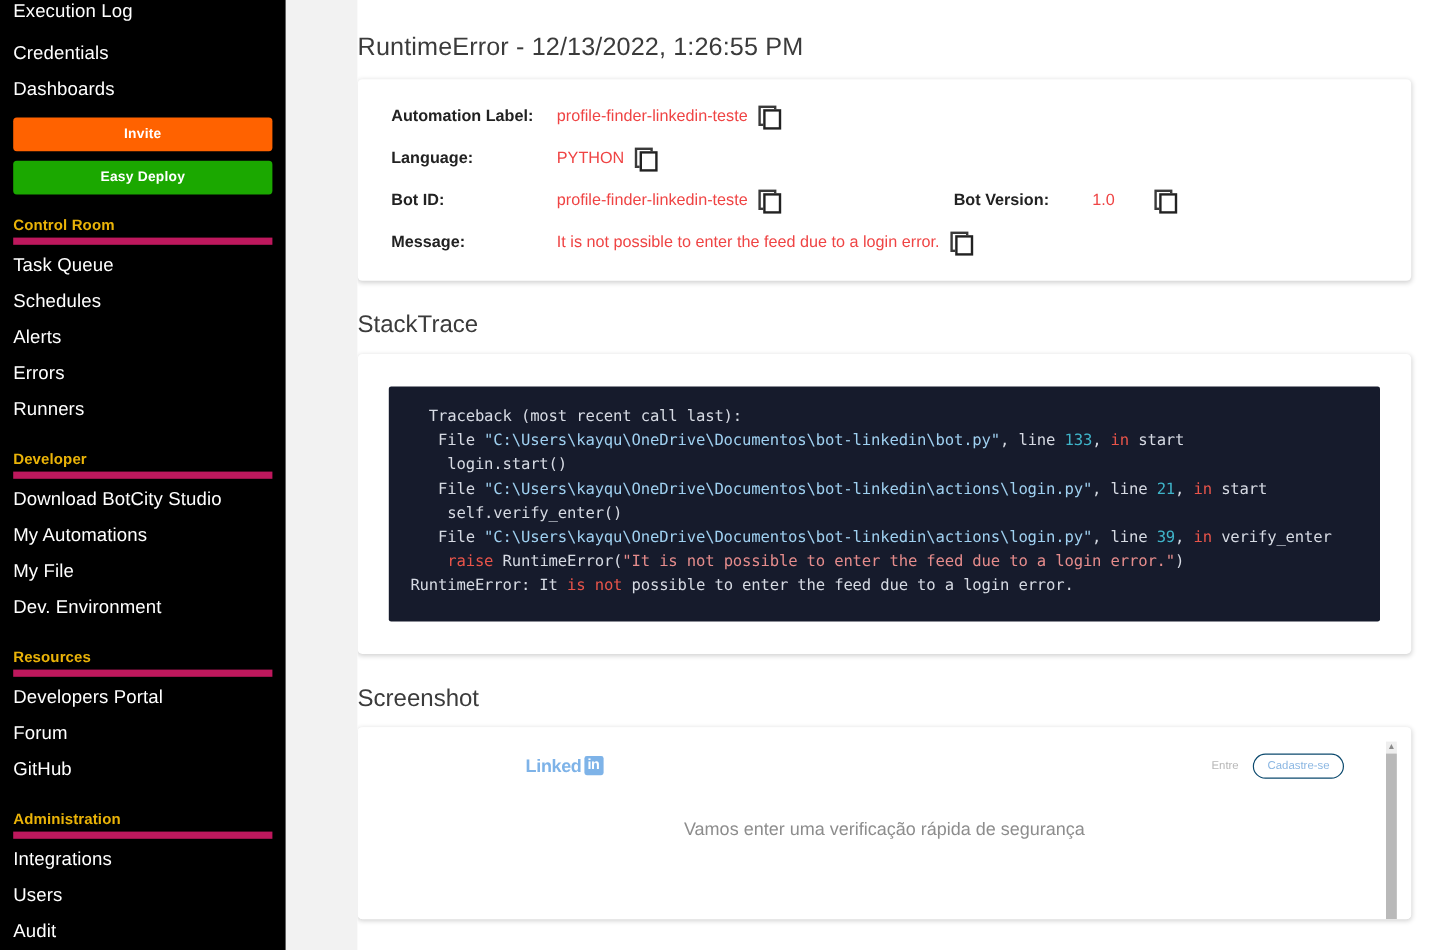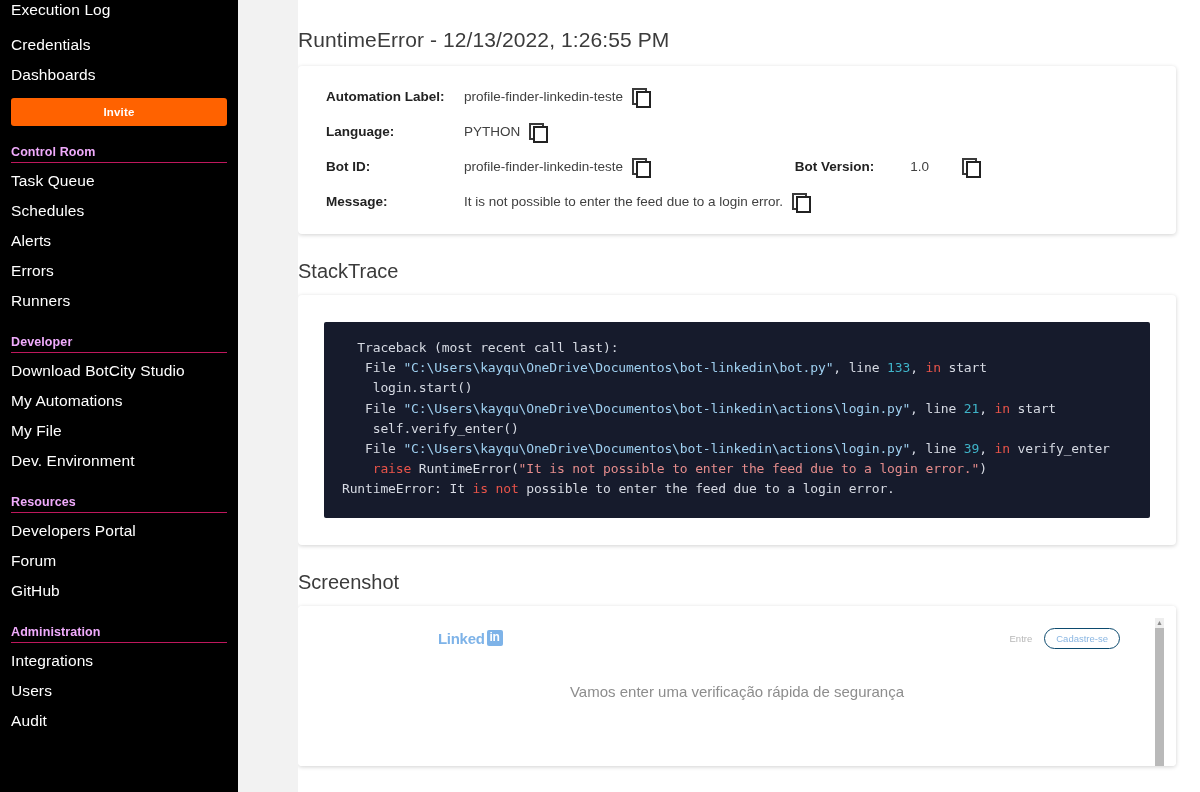--- a/index.html
+++ b/index.html
@@ -43,26 +43,26 @@
     padding: 8px 0;
     margin-top: 8px;
     cursor: pointer;
     letter-spacing: .2px;
     font-family: "Liberation Sans", sans-serif;
   }
   .btn-invite { background: #ff6200; }
   .btn-deploy { background: #1ba800; }
 
   .section-head {
-    color: #f0abfc;
+    color: #eab308;
     font-size: 12.5px;
     font-weight: bold;
     padding-top: 19px;
     padding-bottom: 3px;
-    border-bottom: 1px solid #be185d;
+    border-bottom: 6px solid #be185d;
     margin-bottom: 3px;
     letter-spacing: .1px;
   }
 
   
   .gutter { width: 60px; min-width: 60px; background: #f2f2f2; height: 792px; }
   .main {
     flex: 1;
     height: 792px;
     background: #ffffff;
@@ -86,21 +86,21 @@
     box-shadow: 0 1px 4px rgba(0,0,0,.18);
     padding: 22px 28px 24px 28px;
   }
 
   .info-row { display: flex; align-items: center; margin-bottom: 18px; }
   .info-row:last-child { margin-bottom: 0; }
   .info-label {
     font-size: 13.5px; font-weight: bold; color: #222;
     width: 138px; min-width: 138px;
   }
-  .info-value { font-size: 13.5px; color: #404040; }
+  .info-value { font-size: 13.5px; color: #ef4444; }
   .info-right { margin-left: auto; display: flex; align-items: center; padding-right: 170px; gap: 24px; }
   .info-right .info-label { width: auto; min-width: 0; margin-right: 12px; }
 
   .copy-icon {
     display: inline-block;
     position: relative;
     width: 16px; height: 17px;
     margin-left: 9px;
     vertical-align: -3px;
     cursor: pointer;
@@ -200,20 +200,21 @@
       <span class="nav-link first">Execution Log</span>
     </div>
     <div class="nav-row">
       <span class="nav-link">Credentials</span>
     </div>
     <div class="nav-row">
       <span class="nav-link">Dashboards</span>
     </div>
 
     <button class="side-btn btn-invite">Invite</button>
+    <button class="side-btn btn-deploy">Easy Deploy</button>
 
     <div class="section-head">Control Room</div>
     <div class="nav-row">
       <span class="nav-link">Task Queue</span>
     </div>
     <div class="nav-row">
       <span class="nav-link">Schedules</span>
     </div>
     <div class="nav-row">
       <span class="nav-link">Alerts</span>

